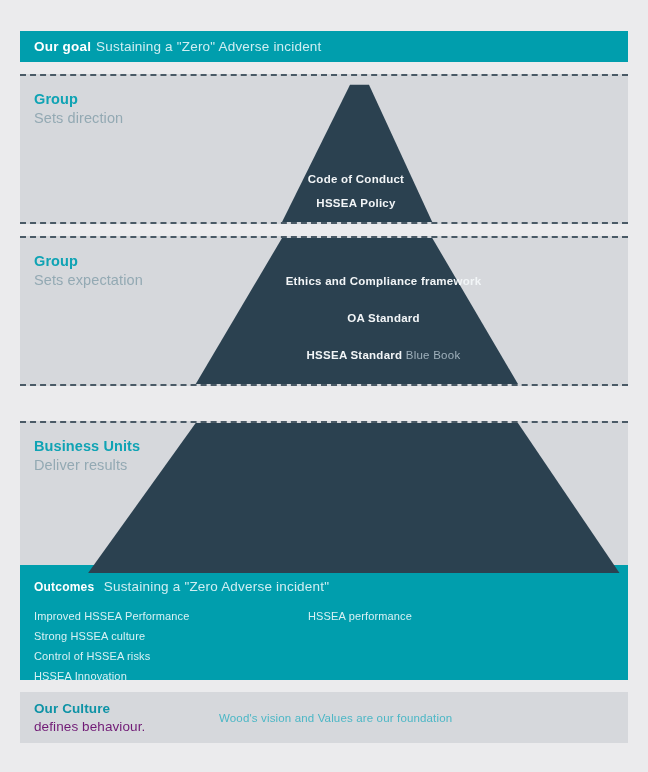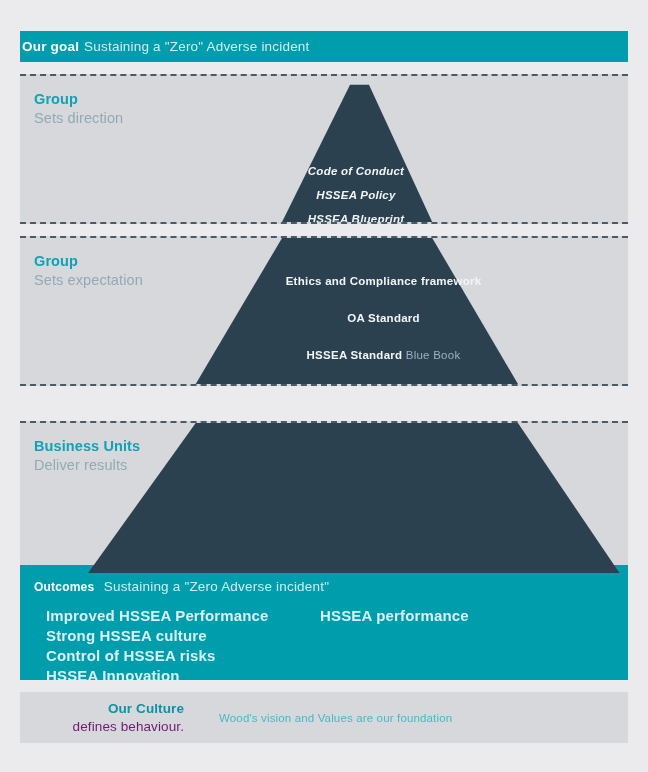--- a/index.html
+++ b/index.html
@@ -10,21 +10,21 @@
     position:relative;
     overflow:hidden;
   }
   .stage { position:absolute; left:0; top:0; width:648px; height:772px; }
 
   
   .goal-bar {
     position:absolute; left:20px; top:31px; width:608px; height:31px;
     background:#009ead;
     display:flex; align-items:center;
-    padding-left:2px;
+    padding-left:14px;
     white-space:nowrap;
   }
   .goal-bar .strong { color:#ffffff; font-weight:bold; font-size:13.5px; letter-spacing:.2px; }
   .goal-bar .light  { color:#cfeef2; font-weight:400; font-size:13.5px; margin-left:5px; letter-spacing:.2px;}
 
   
   .tier {
     position:absolute; left:20px; width:608px;
     background:#d6d8dc;
     border-top:2px dashed #4a5a66;
@@ -61,21 +61,21 @@
     color:#ffffff;
     pointer-events:none;
   }
   .slab-text .line {
     font-weight:bold; font-size:11.5px; letter-spacing:.25px;
     color:#f2f5f7;
     white-space:nowrap;
   }
   .slab-text .line .muted { color:#9fb0bb; font-weight:400; }
 
-  #text1 { top:89px; left:20px;font-style:italic; }
+  #text1 { top:97px; left:20px; }
   #text1 .line { margin-bottom:12px; }
   #text2 { top:37px;padding-left:47px; }
   #text2 .line { margin-bottom:25px; }
   #text3 { top:46px; }
   #text3 .line { margin-bottom:26px; }
 
   
   #text1 .line { transform:translateX(12px); }
   #text2 .line { transform:translateX(36px); }
   #text3 .line { transform:translateX(38px); }
@@ -86,29 +86,28 @@
     background:#009ead;
     padding:12px 14px 0 14px;
   }
   .outcomes-head { white-space:nowrap; margin-bottom:11px; }
   .outcomes-head .strong { color:#ffffff; font-weight:bold; font-size:12px; letter-spacing:.2px;}
   .outcomes-head .light  { color:#cfeef2; font-weight:400; font-size:13.5px; margin-left:5px; letter-spacing:.2px;}
   .outcomes-cols { display:flex; }
   .oc-col { display:flex; flex-direction:column; }
   .oc-col.left  { width:274px; }
   .oc-col.right { width:300px; }
-  .oc-item { color:#d8f1f4; font-size:15px; font-weight:700; line-height:20px; letter-spacing:.15px; white-space:nowrap;margin-left:12px;}
+  .oc-item { color:#d8f1f4; font-size:11px; font-weight:400; line-height:20px; letter-spacing:.15px; white-space:nowrap;}
 
   
   .culture {
     position:absolute; left:20px; top:692px; width:608px; height:51px;
     background:#d6d8dc;
     display:flex; align-items:center;
     padding-left:14px;
-    text-align:right;
   }
   .culture-label { line-height:1.28; width:150px; }
   .culture-label .c-title { display:block; color:#0e93a6; font-weight:bold; font-size:13.5px; letter-spacing:.1px;}
   .culture-label .c-sub   { display:block; color:#701a75; font-weight:400; font-size:13.5px; letter-spacing:.1px;}
   .culture-note { color:#4cb7c6; font-size:11.5px; font-weight:400; letter-spacing:.15px; margin-left:35px; white-space:nowrap;}
 </style>
 </head>
 <body>
 
 <div class="stage">

